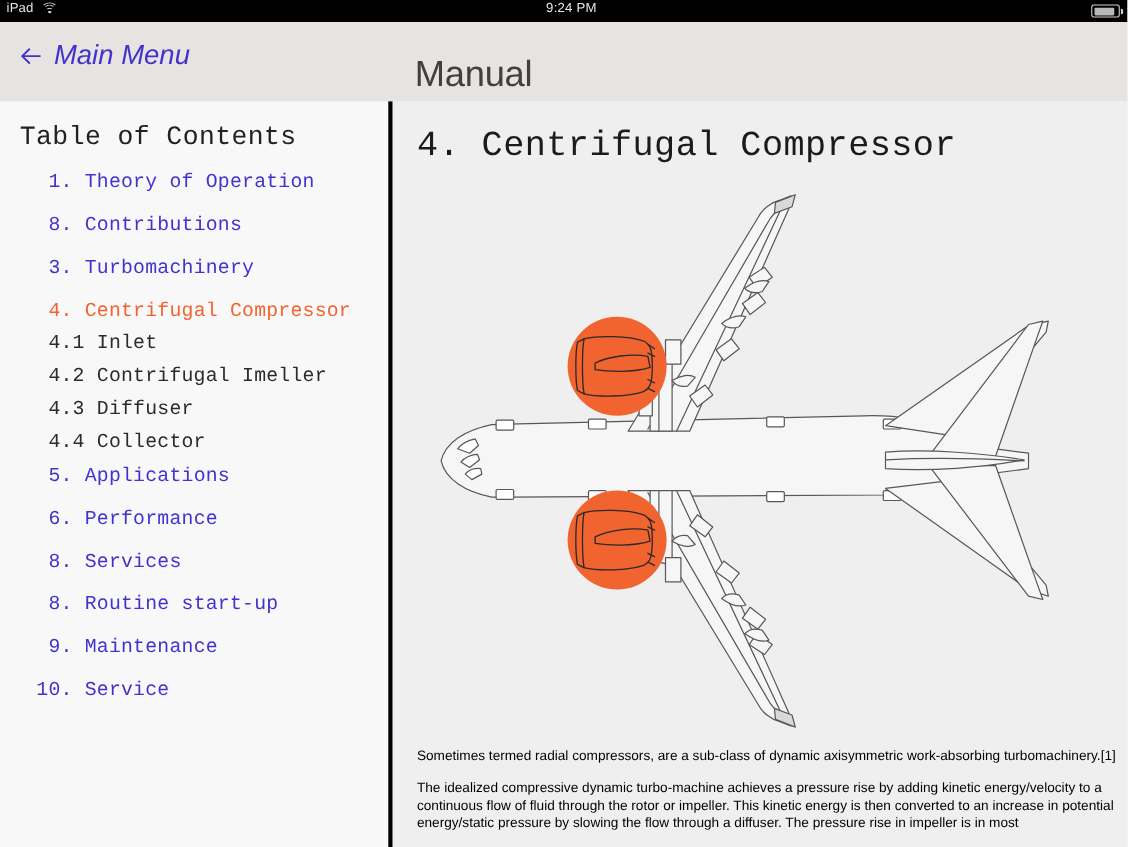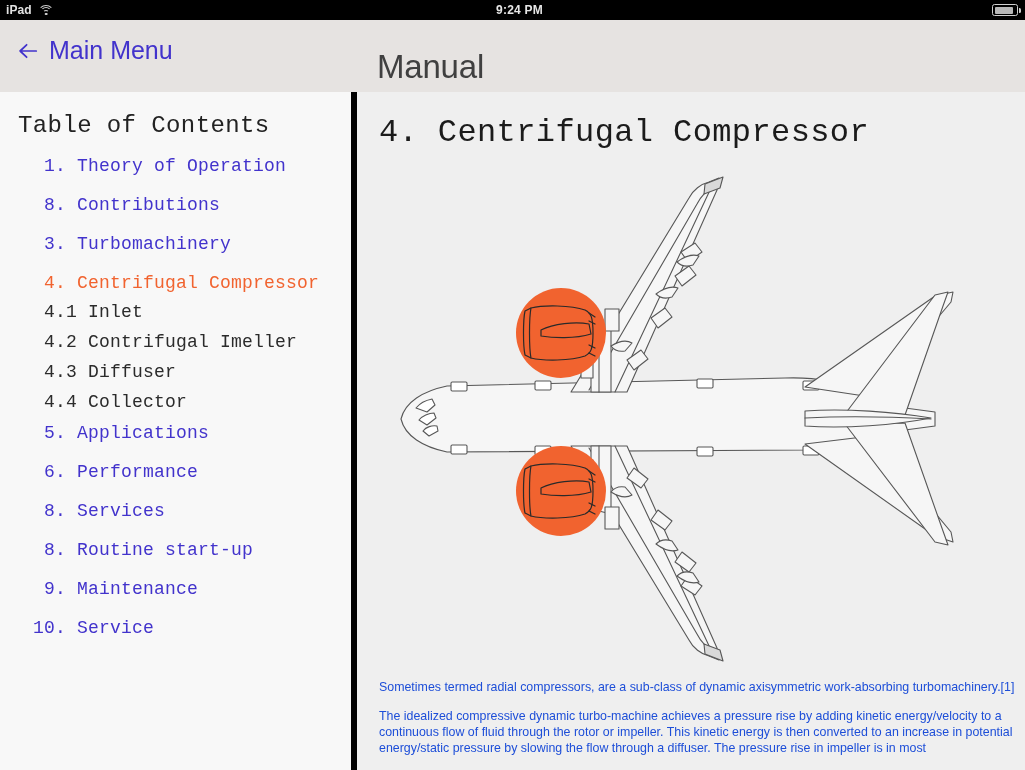--- a/index.html
+++ b/index.html
@@ -26,24 +26,24 @@
 
   
   .status-bar {
     position: absolute;
     top: 0; left: 0;
     width: 1025px;
     height: 20px;
     background: #000000;
     color: #d9d9d9;
     display: flex;
-    align-items: center;
+    align-items: flex-start;
     font-size: 12px;
     font-family: "Liberation Sans", sans-serif;
-    font-weight: bold;
+    font-weight: normal;
     z-index: 40;
   }
   .status-left {
     display: flex;
     align-items: center;
     gap: 7px;
     padding-left: 6px;
     flex: 0 0 auto;
   }
   .status-carrier {
@@ -144,20 +144,21 @@
     display: block;
     width: 22px;
     height: 22px;
   }
   .nav-back-label {
     font-size: 25px;
     font-family: "Liberation Sans", sans-serif;
     color: #4233cc;
     letter-spacing: 0px;
     line-height: 1;
+    font-style: italic;
   }
   .nav-title {
     position: absolute;
     left: 377px;
     top: 30px;
     font-size: 33px;
     color: #404040;
     font-family: "Liberation Sans", sans-serif;
     letter-spacing: -0.2px;
     line-height: 1;
@@ -170,21 +171,21 @@
     width: 1025px;
     height: 678px;
     display: flex;
   }
 
   
   .sidebar {
     width: 357px;
     flex: 0 0 357px;
     background: #f8f8f8;
-    border-right: 6px solid #000000;
+    border-right: 4px solid #000000;
     box-sizing: border-box;
     padding: 22px 0 0 0;
     overflow: hidden;
     position: relative;
   }
   .toc-title {
     font-family: "Liberation Mono", "DejaVu Sans Mono", monospace;
     font-size: 24px;
     color: #222222;
     padding-left: 18px;
@@ -258,21 +259,21 @@
     position: absolute;
     left: 22px;
     right: 8px;
     top: 588px;
   }
   .body-copy p {
     margin: 0 0 13px 0;
     font-family: "Liberation Sans", sans-serif;
     font-size: 12.4px;
     line-height: 1.28;
-    color: #1d4ed8;
+    color: #000000;
   }
   .body-copy p:last-child { margin-bottom: 0; }
 </style>
 </head>
 <body>
 
 <div id="app">
 
   <div class="status-bar">
     <div class="status-left">

